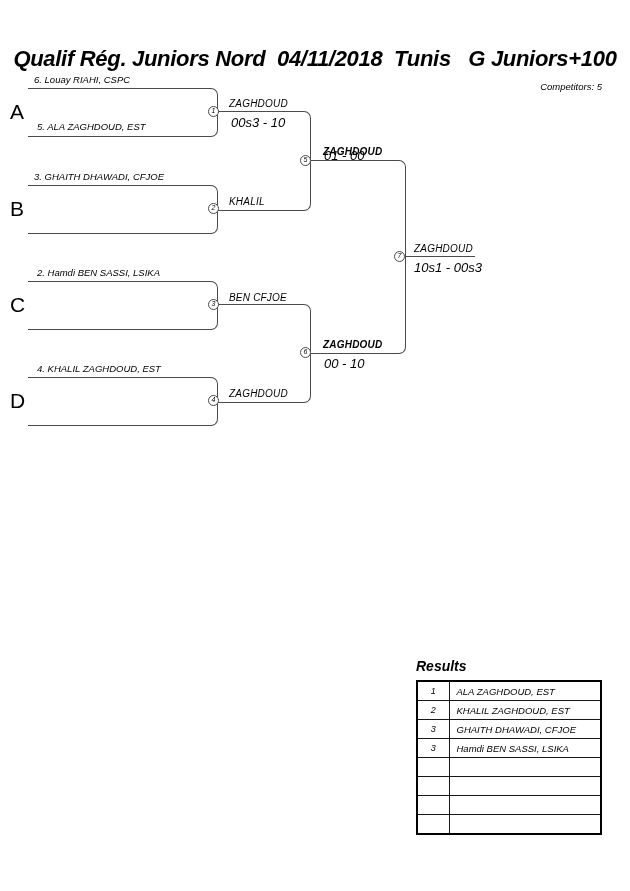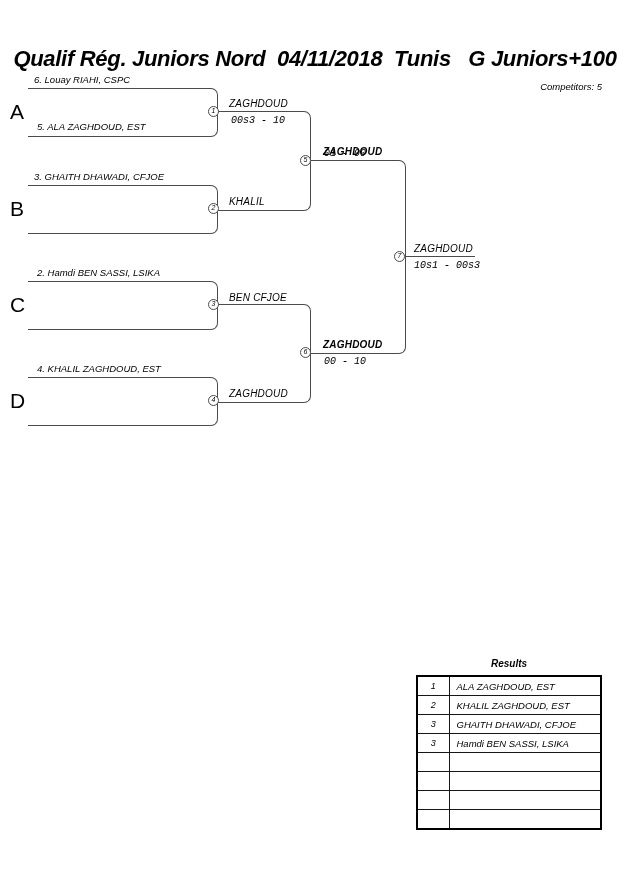--- a/index.html
+++ b/index.html
@@ -42,27 +42,27 @@
   }
   .seed-name {
     position:absolute; font-size:9.5px; font-style:italic; white-space:nowrap;
   }
   .winner {
     position:absolute; font-size:10px; font-style:italic; white-space:nowrap;
     letter-spacing:0.2px;
   }
   .winner.bold { font-weight:bold; }
   .score {
-    position:absolute; font-size:10px; font-style:italic; white-space:nowrap;font-family:Liberation Mono, monospace;
+    position:absolute; font-size:13px; font-style:italic; white-space:nowrap;
   }
   
   .results-wrap { position:absolute; left:416px; top:658px; width:186px; }
   .results-title {
-    text-align:center; font-weight:bold; font-style:italic;
-    font-size:10px; margin:0 0 6px 0;
+    font-weight:bold; font-style:italic;
+    font-size:14px; margin:0 0 6px 0;
   }
   table.results {
     border-collapse:collapse; width:186px; table-layout:fixed;
     border:2px solid #000;
   }
   table.results th, table.results td {
     border-bottom:1.8px solid #161616;
     height:16px; overflow:hidden; white-space:nowrap;
   }
   table.results th {

